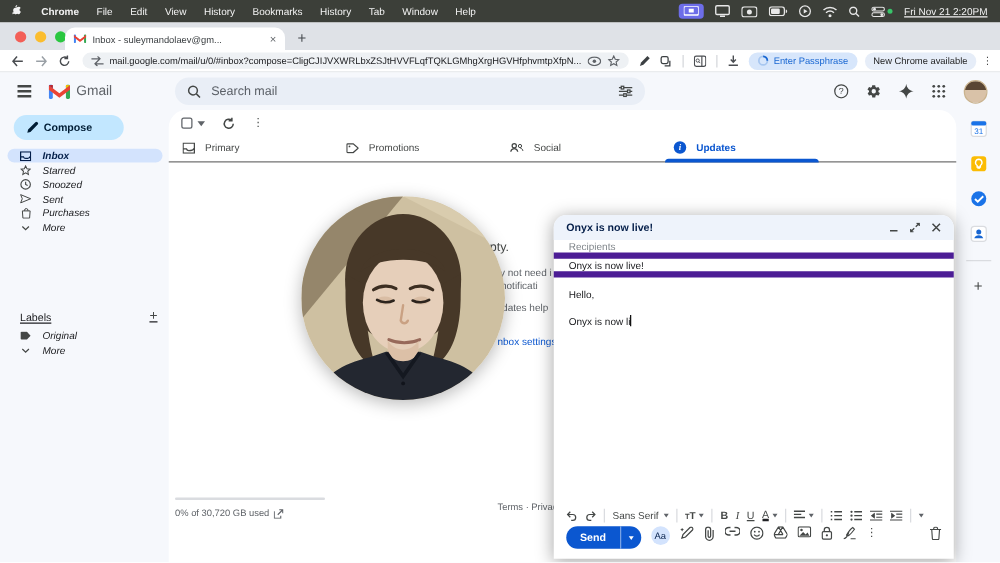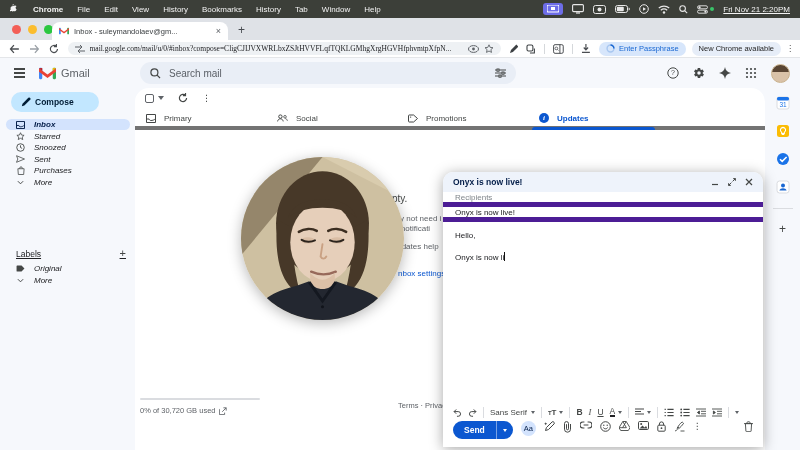--- a/index.html
+++ b/index.html
@@ -30,21 +30,21 @@
     display:flex;align-items:center;padding:0 7px;gap:5px;}
   .tab-title{flex:1;font-size:7.5px;color:#3c4043;white-space:nowrap;overflow:hidden;}
   .tab-close{color:#5f6368;font-size:9px;line-height:1;}
   .newtab{position:absolute;left:238px;top:6px;font-size:12px;color:#474b50;line-height:1;}
 
   
   .toolbar{position:absolute;left:0;top:40px;width:800px;height:18px;background:#fff;
     display:flex;align-items:center;border-bottom:1px solid #e4e6e9;}
   .nav-ic{color:#5f6368;margin-left:9px;}
   .omnibox{margin-left:9px;width:440px;height:13px;background:#eef1f4;border-radius:7px;
-    display:flex;align-items:center;padding:0 7px;gap:5px;font-family:Liberation Serif, serif;}
+    display:flex;align-items:center;padding:0 7px;gap:5px;}
   .url{flex:1;font-size:7.5px;color:#202124;white-space:nowrap;overflow:hidden;}
   .ext-ic{margin-left:8px;color:#4a4d51;}
   .tb-sep{width:1px;height:10px;background:#d5d8db;margin-left:8px;}
   .pill{height:14px;border-radius:7px;display:flex;align-items:center;gap:4px;padding:0 7px;white-space:nowrap;}
   .pill.passphrase{background:#d7e6fb;color:#1967d2;margin-left:8px;font-size:7.5px;}
   .pill.newchrome{background:#e6edf8;color:#1f1f1f;margin-left:6px;font-size:7.5px;}
   .dots3{margin:0 6px 0 5px;color:#444;letter-spacing:0;font-size:8px;}
 
   
   .gmail{position:absolute;left:0;top:58px;width:800px;height:392px;background:#f6f8fc;}
@@ -72,21 +72,21 @@
   .labels-hd{position:absolute;left:16px;top:160px;width:110px;display:flex;justify-content:space-between;align-items:flex-end;
     font-size:8.5px;color:#202124;text-decoration:underline;}
   .plus{font-size:11px;color:#444746;line-height:1;}
 
   
   .card{position:absolute;left:135px;top:30px;width:630px;height:362px;background:#fff;border-radius:14px 14px 0 0;}
   .list-toolbar{position:absolute;left:10px;top:5px;display:flex;align-items:center;gap:14px;color:#444746;}
   .cb{width:9px;height:9px;border:1.2px solid #5f6368;border-radius:2px;}
   .caret{width:0;height:0;border-left:3px solid transparent;border-right:3px solid transparent;border-top:4px solid #5f6368;}
   .vdots{font-size:9px;color:#444746;letter-spacing:0;}
-  .tabs{position:absolute;left:0;top:18px;width:630px;height:24px;border-bottom:4px solid #737373;display:flex;}
+  .tabs{position:absolute;left:0;top:18px;width:630px;height:24px;border-bottom:1px solid #737373;display:flex;}
   .cat-tab{width:131px;height:24px;display:flex;align-items:center;gap:8px;padding-left:11px;position:relative;
     color:#444746;font-size:8px;}
   .cat-tab.sel{color:#0b57d0;font-weight:bold;}
   .cat-tab.sel::after{content:"";position:absolute;left:4px;right:4px;bottom:0;height:3px;background:#0b57d0;border-radius:3px 3px 0 0;}
   .info-dot{width:10px;height:10px;border-radius:50%;background:#0b57d0;color:#fff;display:flex;align-items:center;
     justify-content:center;font-size:7px;font-style:italic;font-family:"Liberation Serif",serif;}
 
   .frag{position:absolute;white-space:nowrap;color:#5f6368;}
   .frag.h{font-size:10px;color:#444746;}
   .frag.link{color:#0b57d0;}
@@ -419,34 +419,34 @@
         <span class="vdots">⋮</span>
       </div>
       <div class="tabs">
         <div class="cat-tab">
           <svg width="10" height="9" viewBox="0 0 10 9">
               <path d="M.5 .5h9v8h-9zM.5 5h2.6c.3 1 .9 1.5 1.9 1.5S8.6 6 8.9 5h.6" fill="none" stroke="#444746"></path>
             </svg>
           <span>Primary</span>
         </div>
         <div class="cat-tab">
+          <svg width="10" height="9" viewBox="0 0 10 8">
+              <path d="M.5 1.2C.5.8.8.5 1.2.5h4.4L9.5 4 5.6 7.5H1.2C.8 7.5.5 7.2.5 6.8z" fill="none" stroke="#444746"></path>
+              <circle cx="2.6" cy="2.6" r=".7" fill="#444746"></circle>
+            </svg>
+          <span>Promotions</span>
+        </div>
+        <div class="cat-tab">
           <svg width="11" height="8" viewBox="0 0 11 8">
               <circle cx="3.4" cy="2.6" r="1.7" fill="none" stroke="#444746"></circle>
               <path d="M.6 7.4c.3-1.7 1.4-2.6 2.8-2.6s2.5.9 2.8 2.6" fill="none" stroke="#444746"></path>
               <circle cx="8" cy="2.8" r="1.3" fill="none" stroke="#444746" stroke-width=".8"></circle>
               <path d="M8.3 4.6c1.1.1 1.9.9 2.1 2.2" fill="none" stroke="#444746" stroke-width=".8"></path>
             </svg>
           <span>Social</span>
-        </div>
-        <div class="cat-tab">
-          <svg width="10" height="9" viewBox="0 0 10 8">
-              <path d="M.5 1.2C.5.8.8.5 1.2.5h4.4L9.5 4 5.6 7.5H1.2C.8 7.5.5 7.2.5 6.8z" fill="none" stroke="#444746"></path>
-              <circle cx="2.6" cy="2.6" r=".7" fill="#444746"></circle>
-            </svg>
-          <span>Promotions</span>
         </div>
         <div class="cat-tab sel">
           <span class="info-dot">i</span>
           <span>Updates</span>
         </div>
       </div>
 
       <span class="frag h" style="left:233px;top:105px">is empty.</span>
       <span class="frag" style="left:245px;top:126px">at may not need i</span>
       <span class="frag" style="left:240px;top:136px">ations, notificati</span>

